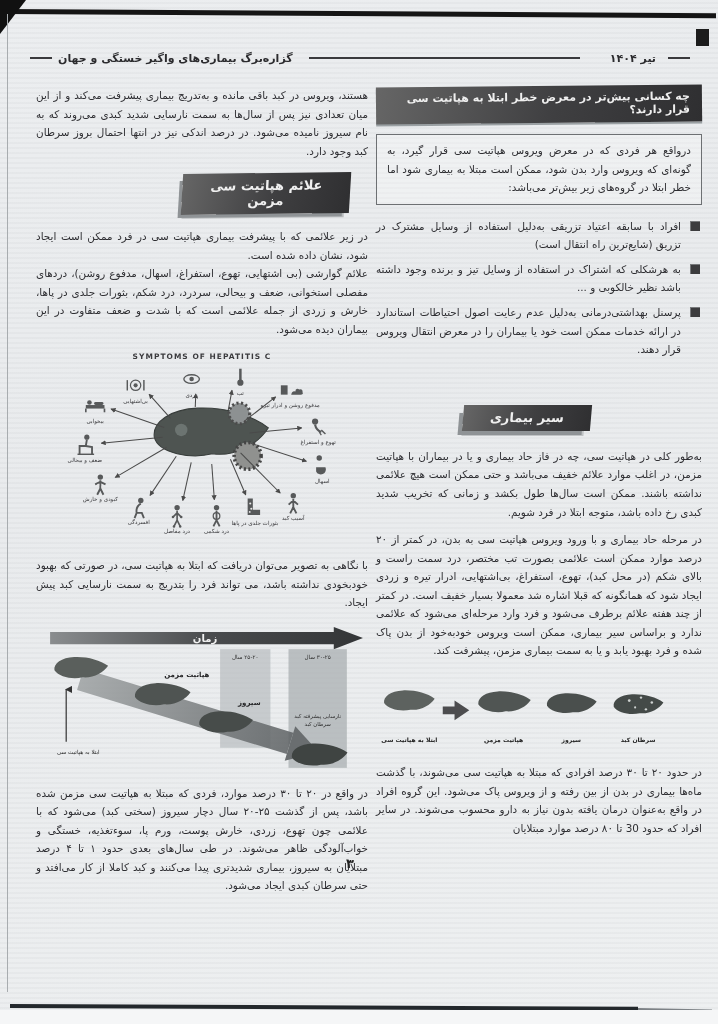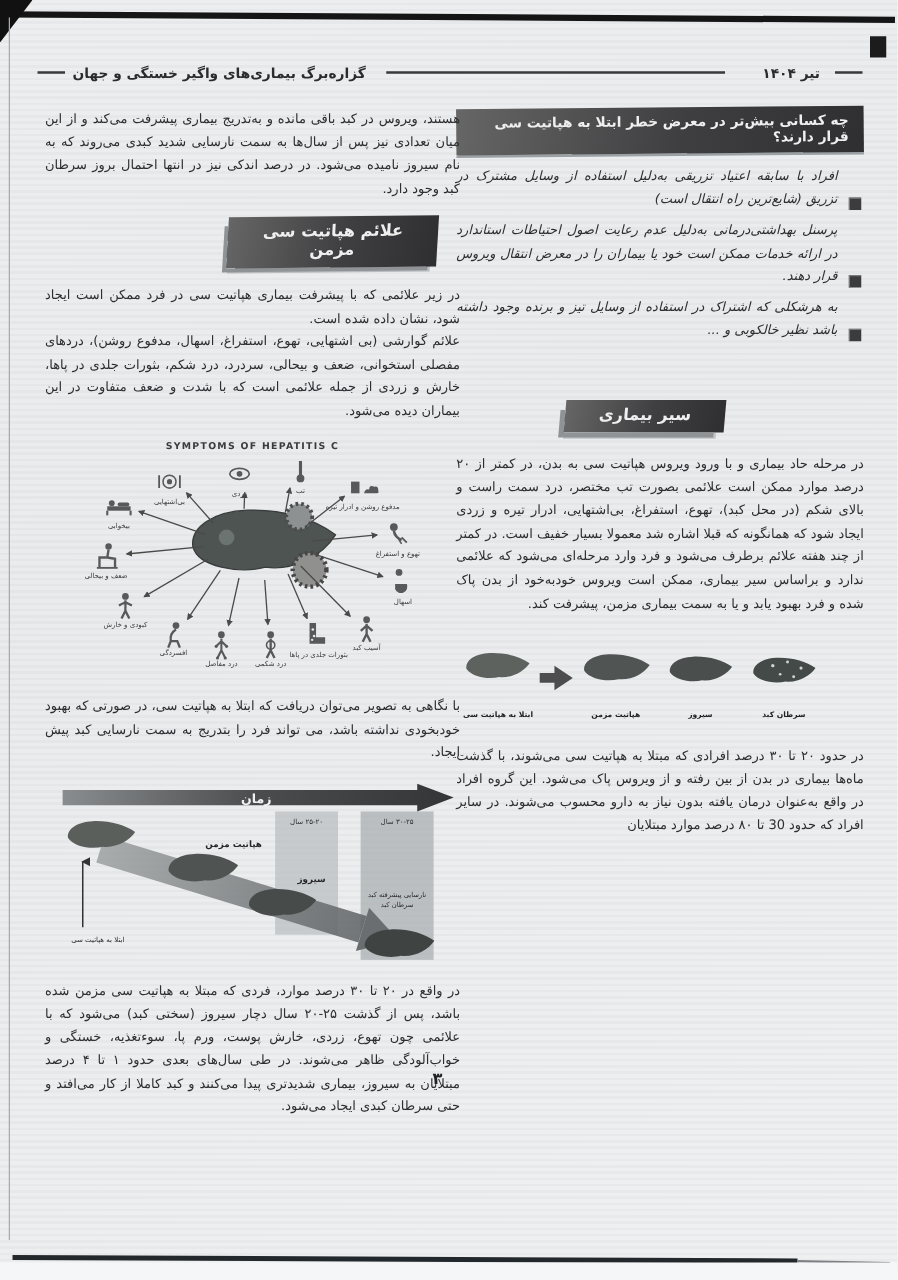--- a/index.html
+++ b/index.html
@@ -31,21 +31,21 @@
     font-size:11px;font-weight:bold;color:#2b2b2e;white-space:nowrap;
   }
   .rule{height:2px;background:#3a3a3d;}
   .rule-short{width:22px;}
   .masthead .date{margin:0 12px 0 20px;}
   .masthead .title{margin:0 6px;letter-spacing:.2px;}
   .masthead .rule-fill{flex:1;margin:0 10px;height:2px;background:#3a3a3d;}
 
   
   .col{position:absolute;top:86px;display:flex;flex-direction:column;direction:rtl;}
-  .col-right{right:27px;width:326px;}
+  .col-right{right:16px;width:326px;}
   .col-left{left:36px;width:332px;}
   p.body-text{margin:0 0 9px;font-size:10.4px;line-height:1.78;text-align:justify;color:#2e2e32;white-space:pre-line;}
 
   .hdr{
     position:relative;color:#efefef;font-weight:bold;
     background:linear-gradient(100deg,#666 0%,#3f3f41 55%,#2f2f31 100%);
     padding:5px 12px 6px;box-sizing:border-box;
   }
   .hdr-risk{font-size:11px;width:100%;transform:rotate(-.5deg);margin-bottom:9px;box-shadow:0 2px 0 #9aa0a3;}
   .hdr-symptoms{
@@ -59,21 +59,21 @@
     box-shadow:-6px 6px 0 -2px #8f9396,-3px 8px 0 -3px #c0c3c5;
   }
 
   .intro-box{
     border:1px solid #6d7073;padding:6px 10px 7px;margin:2px 0 12px;
     background:rgba(255,255,255,.25);
   }
   .intro-box p{margin:0;}
 
   ul.risk-list{list-style:none;margin:0 2px 0 0;padding:0;}
-  ul.risk-list li{display:flex;align-items:flex-end;margin-bottom:7px;font-style:italic;}
+  ul.risk-list li{display:flex;align-items:flex-start;margin-bottom:7px;}
   .bullet-sq{
     flex:0 0 auto;width:10px;height:10px;margin-left:9px;margin-top:4px;
     background:#3c3c3e;box-shadow:inset 1px 1px 0 #77797b;
   }
   ul.risk-list .li-text{font-size:10.4px;line-height:1.75;text-align:justify;color:#2e2e32;}
 
   .figure{margin:2px 0 8px;}
   .figure svg{width:100%;height:auto;display:block;}
   .pagenum{position:absolute;top:856px;left:346px;font-size:13px;color:#222;font-weight:bold;}
 </style>
@@ -93,38 +93,42 @@
   <span class="rule rule-short"></span>
   <span class="date">تیر ۱۴۰۴</span>
   <span class="rule-fill"></span>
   <span class="title">گزاره‌برگ بیماری‌های واگیر خستگی و جهان</span>
   <span class="rule rule-short"></span>
 </div>
 
 <div class="col col-right">
   <div class="hdr hdr-risk">چه کسانی بیش‌تر در معرض خطر ابتلا به هپاتیت سی قرار دارند؟</div>
 
+  <div class="intro-box">
+    <p class="body-text">درواقع هر فردی که در معرض ویروس هپاتیت سی قرار گیرد، به گونه‌ای که ویروس وارد بدن شود، ممکن است مبتلا به بیماری شود اما خطر ابتلا در گروه‌های زیر بیش‌تر می‌باشد:</p>
+  </div>
 
   <ul class="risk-list">
     <li>
       <span class="bullet-sq"></span>
       <span class="li-text">افراد با سابقه اعتیاد تزریقی به‌دلیل استفاده از وسایل مشترک در تزریق (شایع‌ترین راه انتقال است)</span>
     </li>
     <li>
       <span class="bullet-sq"></span>
-      <span class="li-text">پرسنل بهداشتی‌درمانی به‌دلیل عدم رعایت اصول احتیاطات استاندارد در ارائه خدمات ممکن است خود یا بیماران را در معرض انتقال ویروس قرار دهند.</span>
+      <span class="li-text">به هرشکلی که اشتراک در استفاده از وسایل تیز و برنده وجود داشته باشد نظیر خالکوبی و ...</span>
     </li>
     <li>
       <span class="bullet-sq"></span>
-      <span class="li-text">به هرشکلی که اشتراک در استفاده از وسایل تیز و برنده وجود داشته باشد نظیر خالکوبی و ...</span>
+      <span class="li-text">پرسنل بهداشتی‌درمانی به‌دلیل عدم رعایت اصول احتیاطات استاندارد در ارائه خدمات ممکن است خود یا بیماران را در معرض انتقال ویروس قرار دهند.</span>
     </li>
   </ul>
 
   <div class="hdr hdr-course">سیر بیماری</div>
 
+  <p class="body-text">به‌طور کلی در هپاتیت سی، چه در فاز حاد بیماری و یا در بیماران با هپاتیت مزمن، در اغلب موارد علائم خفیف می‌باشد و حتی ممکن است هیچ علائمی نداشته باشند. ممکن است سال‌ها طول بکشد و زمانی که تخریب شدید کبدی رخ داده باشد، متوجه ابتلا در فرد شویم.</p>
   <p class="body-text">در مرحله حاد بیماری و با ورود ویروس هپاتیت سی به بدن، در کمتر از ۲۰ درصد موارد ممکن است علائمی بصورت تب مختصر، درد سمت راست و بالای شکم (در محل کبد)، تهوع، استفراغ، بی‌اشتهایی، ادرار تیره و زردی ایجاد شود که همانگونه که قبلا اشاره شد معمولا بسیار خفیف است. در کمتر از چند هفته علائم برطرف می‌شود و فرد وارد مرحله‌ای می‌شود که علائمی ندارد و براساس سیر بیماری، ممکن است ویروس خودبه‌خود از بدن پاک شده و فرد بهبود یابد و یا به سمت بیماری مزمن، پیشرفت کند.</p>
 
   <div class="figure" style="margin:6px 6px 10px 0;">
     <svg viewBox="0 0 326 80" xmlns="http://www.w3.org/2000/svg">
       <defs>
         <path id="liver-shape" d="M4,26 C2,14 16,4 38,3 C60,2 82,8 96,18 C88,30 70,40 52,38 C36,42 12,38 4,26 Z"></path>
       </defs>
       <use href="#liver-shape" transform="translate(6,14) scale(0.56)" fill="#5d625f"></use>
       <path d="M68,32 h12 v-6 l15,10 -15,10 v-6 h-12 z" fill="#4d4d4f"></path>
       <use href="#liver-shape" transform="translate(102,15) scale(0.58)" fill="#505553"></use>

